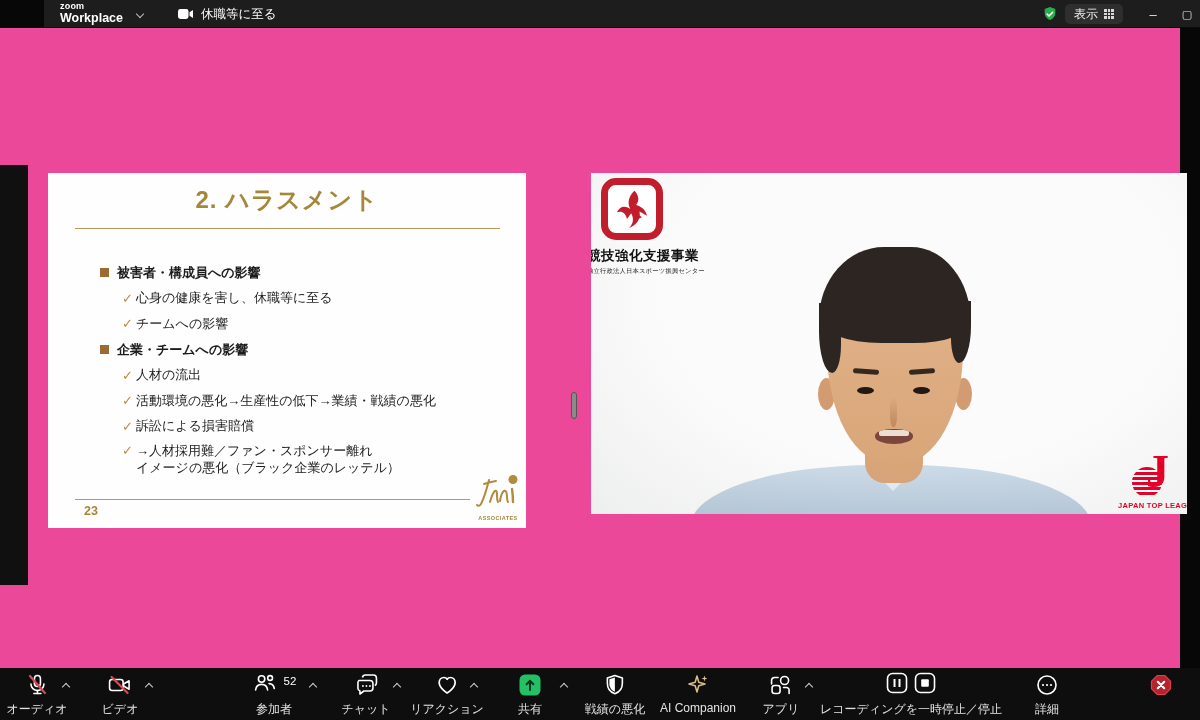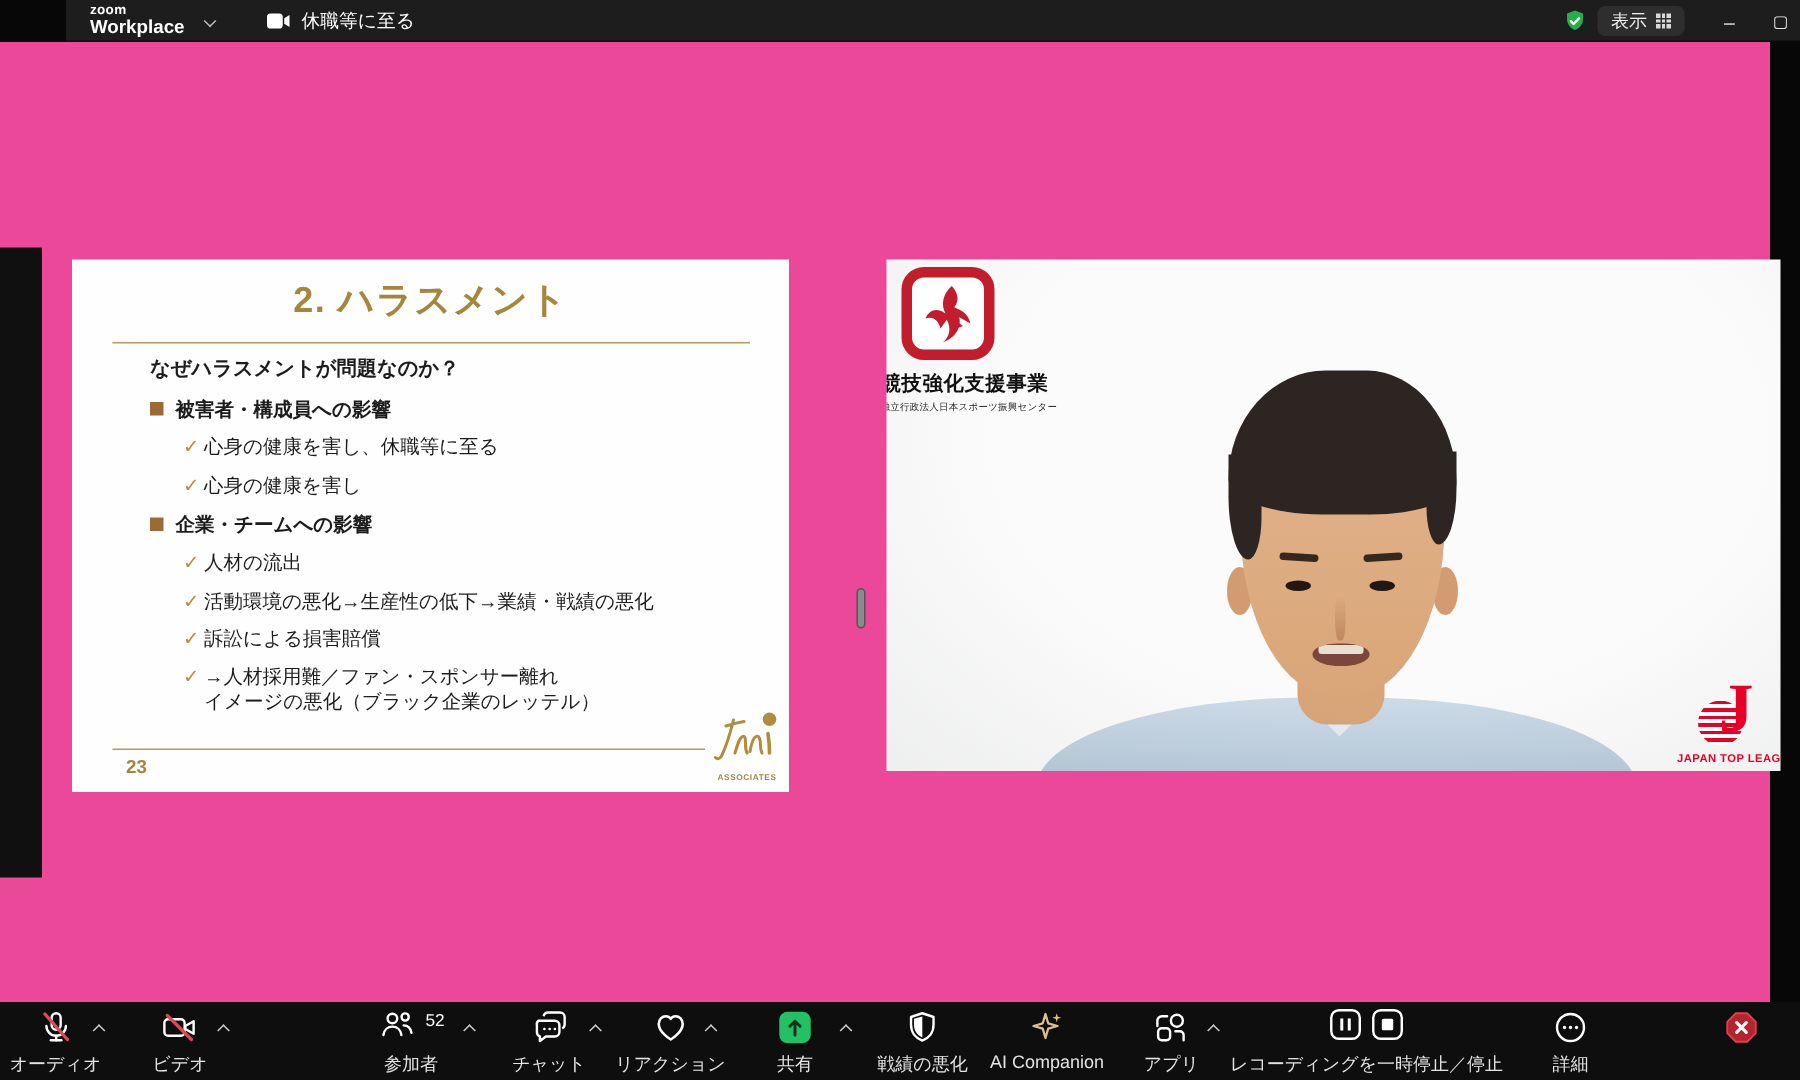--- a/index.html
+++ b/index.html
@@ -156,34 +156,33 @@
     <div class="winbtn" id="win-max">▢</div>
     <div class="winbtn" id="win-close">✕</div>
   </div>
 
   <div id="stage">
     <div id="left-gutter"></div>
 
     <div id="slide">
       <div id="slide-title">2. ハラスメント</div>
       <div id="slide-rule"></div>
-      <div id="slide-lead">なぜハラスメントが問題なのか？</div>
 
       <div id="slide-rows">
         <div class="s-row heading">
           <span class="sq"></span>
           <span>被害者・構成員への影響</span>
         </div>
         <div class="s-row item">
           <span class="chk">✓</span>
           <span>心身の健康を害し、休職等に至る</span>
         </div>
         <div class="s-row item">
           <span class="chk">✓</span>
-          <span>心身の健康を害し</span>
+          <span>チームへの影響</span>
         </div>
         <div class="s-row heading">
           <span class="sq"></span>
           <span>企業・チームへの影響</span>
         </div>
         <div class="s-row item">
           <span class="chk">✓</span>
           <span>人材の流出</span>
         </div>
         <div class="s-row item">

